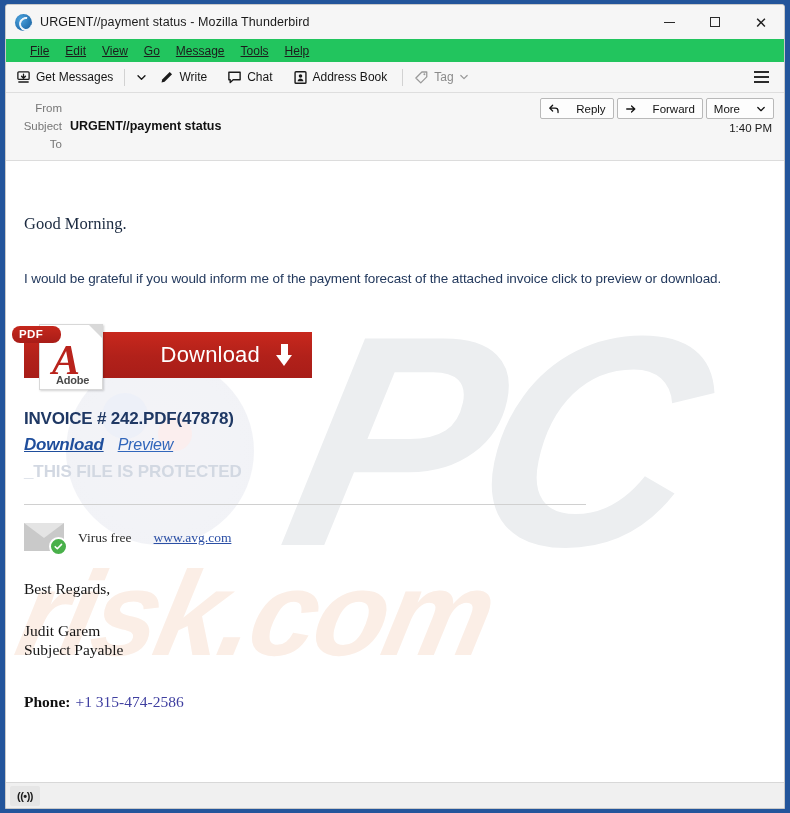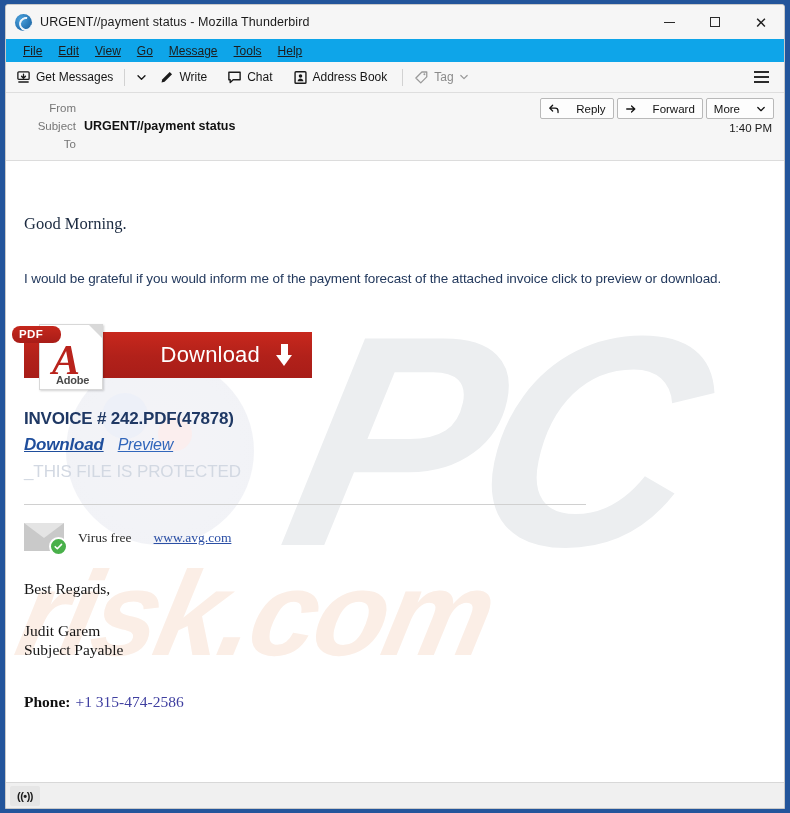--- a/index.html
+++ b/index.html
@@ -70,24 +70,24 @@
     width: 46px; height: 34px;
     display: flex; align-items: center; justify-content: center;
     color: #1b1b1b;
   }
   .glyph-min { width: 11px; height: 1px; background: #2a2a2a; }
   .glyph-max { width: 10px; height: 10px; border: 1.2px solid #2a2a2a; }
   .glyph-close { font-size: 15px; line-height: 1; font-weight: 300; }
   
   .menubar {
     height: 23px;
-    background: #0ea5e9;
-    display: flex;
-    align-items: center;
-    padding-left: 9px;
+    background: #22c55e;
+    display: flex;
+    align-items: center;
+    padding-left: 16px;
     flex: 0 0 auto;
   }
   .menu-item {
     font-size: 12px;
     color: #1c1c1c;
     padding: 2px 8px;
     white-space: nowrap;
   }
   .menu-item u { text-decoration: underline; }
   
@@ -130,21 +130,21 @@
     justify-content: center; gap: 3.5px;
     align-items: center;
   }
   .hamburger span {
     display: block; width: 15px; height: 1.6px; background: #2b2b2b;
   }
   
   .msg-header {
     background: #f6f6f6;
     border-bottom: 1px solid #dcdcdc;
-    padding: 6px 10px 7px 22px;
+    padding: 6px 10px 7px 8px;
     position: relative;
     flex: 0 0 auto;
   }
   .hdr-row {
     display: flex;
     align-items: baseline;
     min-height: 18px;
     line-height: 18px;
   }
   .hdr-label {
@@ -368,21 +368,21 @@
   .lnk-preview {
     font-size: 16px;
     font-style: italic;
     color: #3166bb;
     text-decoration: underline;
     letter-spacing: -.2px;
   }
   .protected {
     margin-top: 7px;
     font-size: 17px;
-    font-weight: normal;
+    font-weight: bold;
     color: #d2d8e2;
     letter-spacing: -.1px;
   }
   .hr {
     margin: 22px 0 0 0;
     width: 562px;
     height: 1px;
     background: #d0d0d0;
     border: 0;
   }

